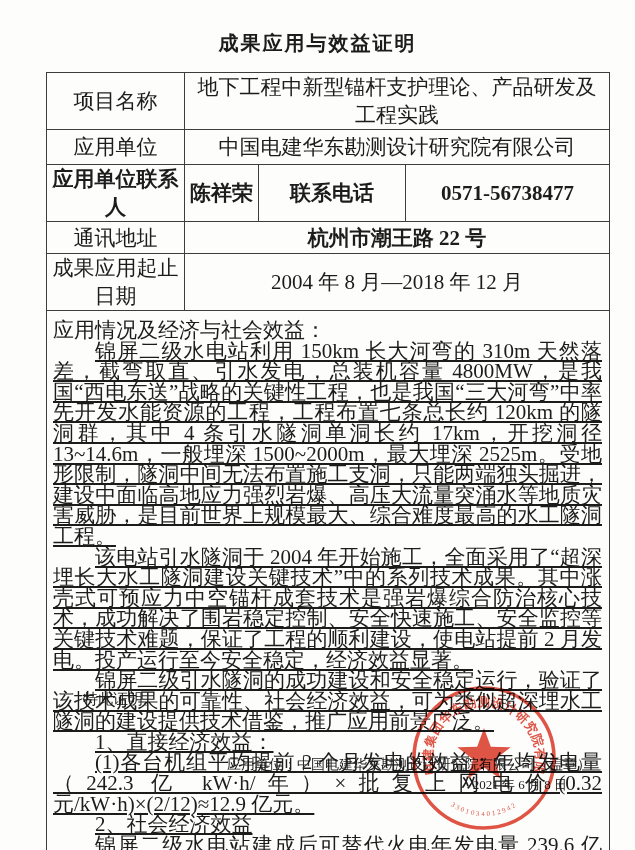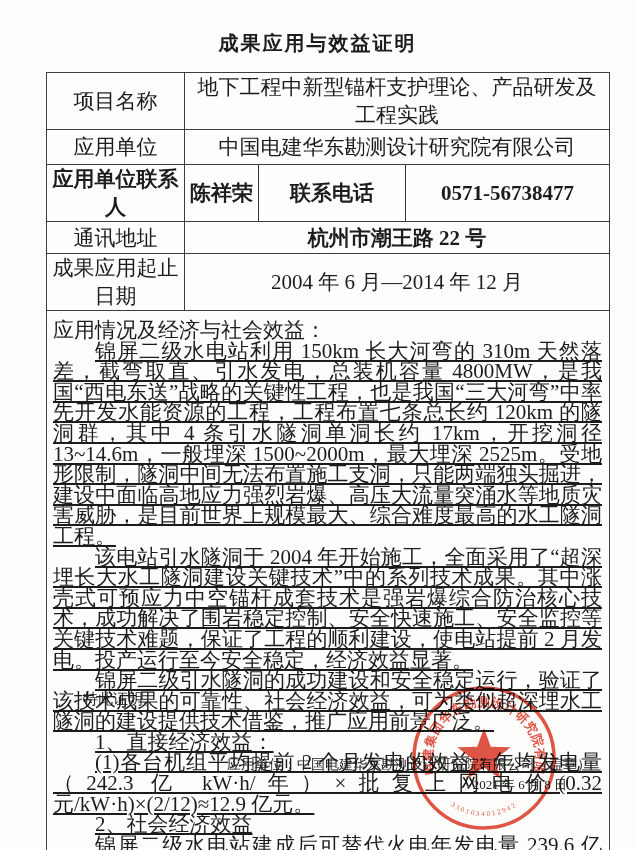--- a/index.html
+++ b/index.html
@@ -95,21 +95,21 @@
         <td>陈祥荣</td>
         <td>联系电话</td>
         <td>0571-56738477</td>
       </tr>
       <tr class="r4">
         <td>通讯地址</td>
         <td colspan="3" class="bold-val">杭州市潮王路 22 号</td>
       </tr>
       <tr class="r5">
         <td>成果应用起止日期</td>
-        <td colspan="3">2004 年 6 月—2014 年 12 月</td>
+        <td colspan="3">2004 年 8 月—2018 年 12 月</td>
       </tr>
       <tr>
         <td colspan="4" class="body-cell">
           <p class="sec-head">应用情况及经济与社会效益：</p>
           <p class="para">锦屏二级水电站利用 150km 长大河弯的 310m 天然落差，截弯取直、引水发电，总装机容量 4800MW，是我国“西电东送”战略的关键性工程，也是我国“三大河弯”中率先开发水能资源的工程，工程布置七条总长约 120km 的隧洞群，其中 4 条引水隧洞单洞长约 17km，开挖洞径 13~14.6m，一般埋深 1500~2000m，最大埋深 2525m。受地形限制，隧洞中间无法布置施工支洞，只能两端独头掘进，建设中面临高地应力强烈岩爆、高压大流量突涌水等地质灾害威胁，是目前世界上规模最大、综合难度最高的水工隧洞工程。</p>
           <p class="para">该电站引水隧洞于 2004 年开始施工，全面采用了“超深埋长大水工隧洞建设关键技术”中的系列技术成果。其中涨壳式可预应力中空锚杆成套技术是强岩爆综合防治核心技术，成功解决了围岩稳定控制、安全快速施工、安全监控等关键技术难题，保证了工程的顺利建设，使电站提前 2 月发电。投产运行至今安全稳定，经济效益显著。</p>
           <p class="para">锦屏二级引水隧洞的成功建设和安全稳定运行，验证了该技术成果的可靠性、社会经济效益，可为类似超深埋水工隧洞的建设提供技术借鉴，推广应用前景广泛。</p>
           <p class="para">1、直接经济效益：</p>
           <p class="para">(1)各台机组平均提前 2 个月发电的效益：年均发电量（242.3 亿 kW·h/年）×批复上网电价(0.32 元/kW·h)×(2/12)≈12.9 亿元。</p>
           <p class="para">2、社会经济效益</p>

